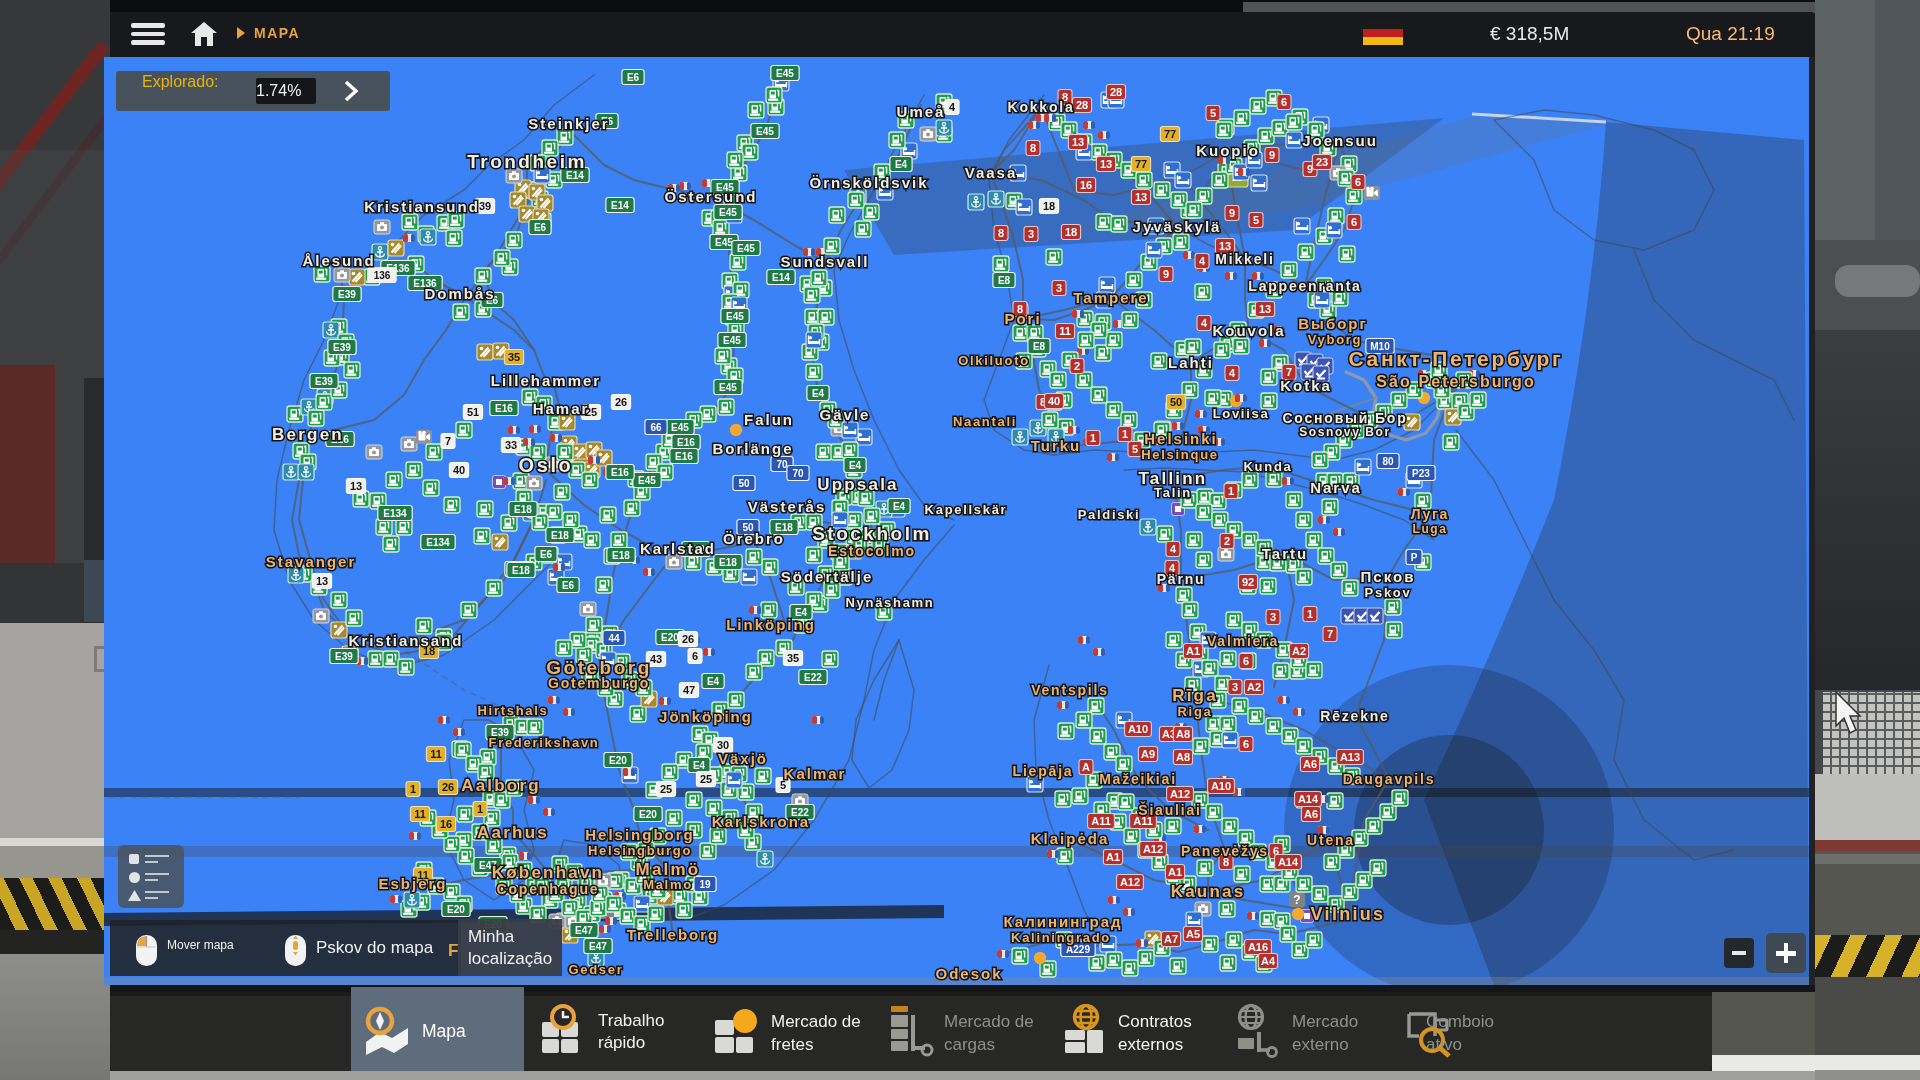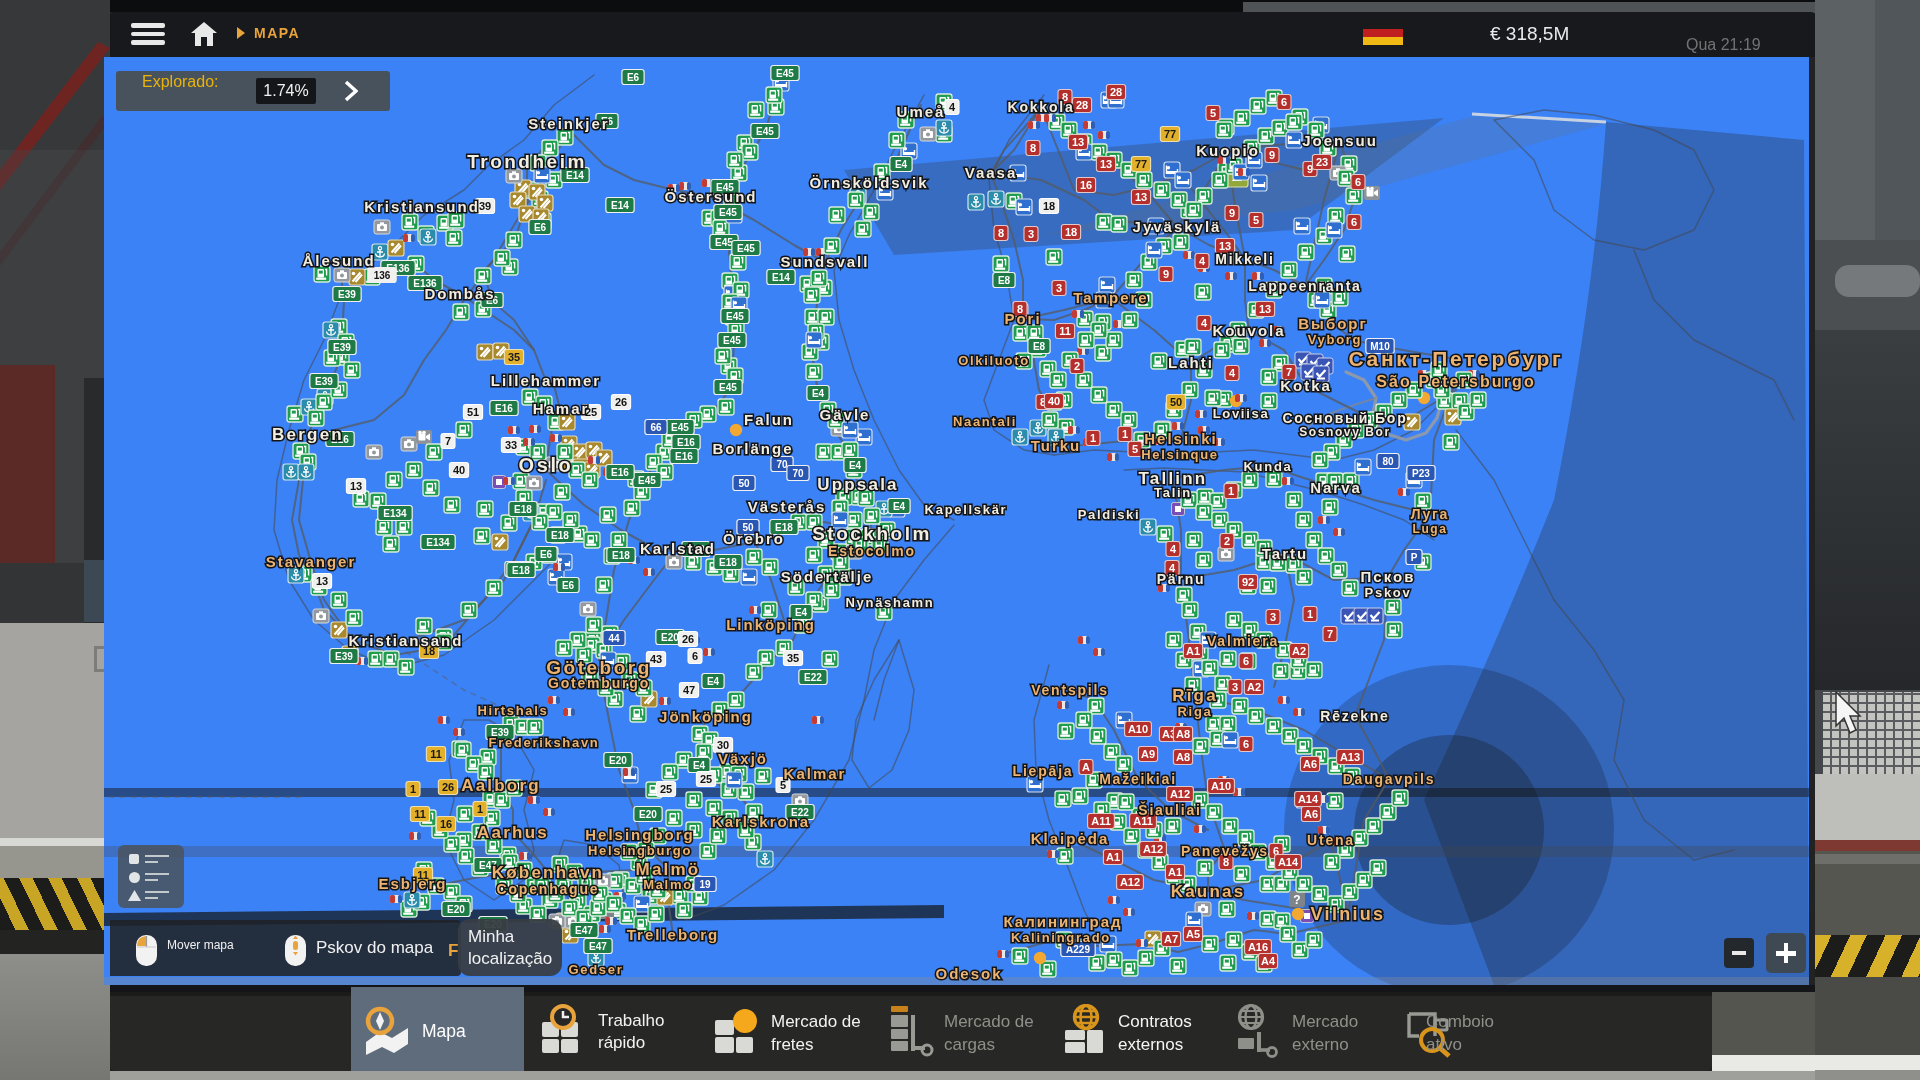--- a/index.html
+++ b/index.html
@@ -59,21 +59,21 @@
   <svg class="abs" style="left:126px;top:14px" width="10" height="14" viewBox="0 0 10 14">
       <path d="M1,1 L9,7 L1,13 Z" fill="#e8a33c"></path>
     </svg>
   <div class="abs" style="left:144px;top:13px;font-size:14px;font-weight:bold;color:#e8a33c;letter-spacing:1.5px">MAPA</div>
   <div class="abs" style="left:1253px;top:9px;width:40px;height:24px">
     <div style="height:8px;background:#1a1a1a"></div>
       <div style="height:8px;background:#c01f1f"></div>
       <div style="height:8px;background:#f0b913"></div>
   </div>
   <div class="abs" style="left:1380px;top:11px;font-size:19px;color:#e9eaeb">€ 318,5M</div>
-  <div class="abs" style="left:1576px;top:24px;font-size:16px;color:#737373">Qua 21:19</div>
+  <div class="abs" style="left:1576px;top:11px;font-size:19px;color:#fdba74">Qua 21:19</div>
 </div>
 
 <div class="abs" style="left:104px;top:57px;width:1705px;height:928px;background:#3b82f6;overflow:hidden">
 <svg width="1705" height="928" viewBox="0 0 1705 928" style="position:absolute;left:0;top:0" font-family="Liberation Sans, sans-serif">
 <g transform="translate(-110,-57)">
 <polygon points="850,170 1450,118 1300,230 900,255" fill="#34363a" opacity="0.28"></polygon>
 <polygon points="1480,116 1615,123 1300,210 1050,235" fill="#6a6d70" opacity="0.2"></polygon>
 <path d="M1478,114 L1612,122" stroke="#e0e0e0" stroke-width="3" opacity="0.85"></path>
 <path d="M1612,122 L1810,140 L1815,985 L1500,985 L1430,800 Q1500,650 1560,500 Q1600,300 1612,122 Z" fill="#26272b" opacity="0.3"></path>
 <circle cx="1455" cy="830" r="165" fill="#121316" opacity="0.22"></circle>
@@ -1785,21 +1785,21 @@
 <text x="1354" y="920.3" font-size="18" font-weight="bold" fill="#ecb371" text-anchor="middle" letter-spacing="2.3" style="paint-order:stroke;stroke:#141518;stroke-width:3.2px">Vilnius</text>
 <text x="1069" y="927.25" font-size="15" font-weight="bold" fill="#ecb371" text-anchor="middle" letter-spacing="2.0" style="paint-order:stroke;stroke:#141518;stroke-width:3.2px">Калининград</text>
 <text x="1067" y="941.55" font-size="13" font-weight="bold" fill="#ecb371" text-anchor="middle" letter-spacing="1.7" style="paint-order:stroke;stroke:#141518;stroke-width:3.2px">Kaliningrado</text>
 <text x="975" y="979.25" font-size="15" font-weight="bold" fill="#ecb371" text-anchor="middle" letter-spacing="2.0" style="paint-order:stroke;stroke:#141518;stroke-width:3.2px">Odesok</text>
 </g>
     </svg>
 </div>
 
 <div class="abs" style="left:116px;top:71px;width:274px;height:40px;background:#48525d;border-radius:3px">
   <div class="abs" style="left:26px;top:2px;font-size:16px;color:#eab308">Explorado:</div>
-  <div class="abs" style="left:140px;top:7px;width:60px;height:26px;background:#14161a;border-radius:2px;text-align:center;line-height:26px;font-size:16px;color:#f0f0f0">1.74%</div>
+  <div class="abs" style="left:140px;top:7px;width:60px;height:26px;background:#14161a;border-radius:2px;text-align:left;line-height:26px;font-size:16px;color:#f0f0f0">1.74%</div>
   <svg class="abs" style="left:228px;top:9px" width="14" height="22" viewBox="0 0 14 22">
       <path d="M2,2 L12,11 L2,20" stroke="#fff" stroke-width="3.5" fill="none"></path>
     </svg>
 </div>
 
 <div class="abs" style="left:118px;top:845px;width:66px;height:63px;background:rgba(74,84,96,.88);border-radius:6px">
   <div class="abs" style="left:11px;top:9px;width:10px;height:10px;background:#e2e5e8;border-radius:2px"></div>
   <div class="abs" style="left:27px;top:10px;width:24px;height:2.2px;background:#c3c8cd"></div>
   <div class="abs" style="left:27px;top:16px;width:13px;height:2.2px;background:#c3c8cd"></div>
   <div class="abs" style="left:11px;top:27px;width:11px;height:11px;background:#e2e5e8;border-radius:50%"></div>
@@ -1820,21 +1820,21 @@
     <line x1="2" y1="13" x2="21" y2="13" stroke="#c9c9c9" stroke-width="1"></line>
   </svg>
 <div class="abs" style="left:167px;top:938px;font-size:12px;color:#f0f0f0">Mover mapa</div>
 <svg class="abs" style="left:284px;top:934px" width="23" height="33" viewBox="0 0 23 33">
     <rect x="1" y="1" width="21" height="31" rx="10" fill="#f2f2f2"></rect>
     <rect x="9" y="7" width="5" height="9" rx="2.5" fill="#e8a33c"></rect>
     <path d="M11.5,1.5 l2.5,3.5 h-5 Z M11.5,21.5 l-2.5,-3.5 h5 Z" fill="#e8a33c"></path>
   </svg>
 <div class="abs" style="left:316px;top:938px;font-size:17px;color:#f0f0f0">Pskov do mapa</div>
 <div class="abs" style="left:448px;top:941px;font-size:17px;font-weight:bold;color:#e8a33c">F</div>
-<div class="abs" style="left:458px;top:919px;width:104px;height:57px;background:rgba(56,61,67,.95);border-radius:12px">
+<div class="abs" style="left:458px;top:919px;width:104px;height:57px;background:rgba(56,61,67,.95);border-radius:0">
   <div class="abs" style="left:10px;top:8px;font-size:17px;color:#f2f2f2">Minha</div>
   <div class="abs" style="left:10px;top:30px;font-size:17px;color:#f2f2f2">localização</div>
 </div>
 
 <div class="abs" style="left:1724px;top:938px;width:30px;height:30px;background:#23282d;border-radius:4px">
   <div class="abs" style="left:8px;top:13px;width:14px;height:3.5px;background:#e8e8e8"></div>
 </div>
 <div class="abs" style="left:1766px;top:933px;width:40px;height:40px;background:#3e4954;border-radius:5px">
   <div class="abs" style="left:10px;top:18px;width:20px;height:4.5px;background:#fff"></div>
   <div class="abs" style="left:17.5px;top:10px;width:4.5px;height:20px;background:#fff"></div>

